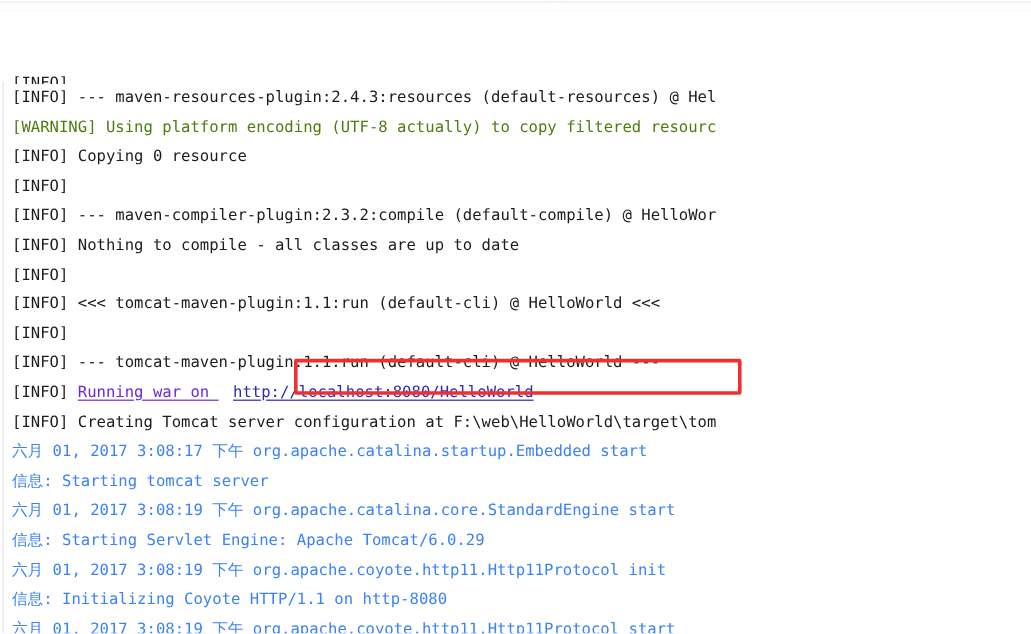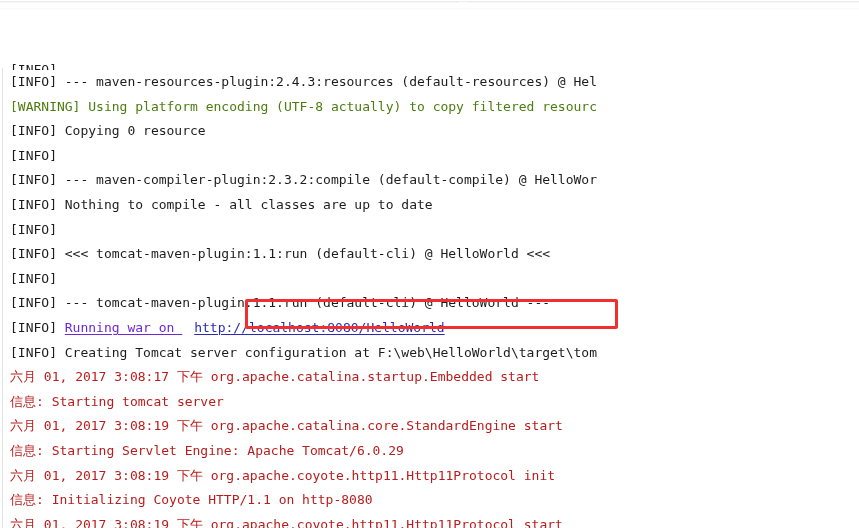--- a/index.html
+++ b/index.html
@@ -67,21 +67,21 @@
 
   
   .log-line.clipped-top {
     height: 12px;
     line-height: 24.6px;
     overflow: hidden;
   }
 
   .log-line.info    { color: #1c1c1c; }
   .log-line.warning { color: #4d7c0f; }
-  .log-line.tomcat  { color: #b91c1c; }
+  .log-line.tomcat  { color: #3b82f6; }
 
   .log-line.link-line { color: #1c1c1c; }
   .link-text {
     color: #6d28d9;
     text-decoration: underline;
     text-underline-offset: 2px;
   }
   .url-text {
     color: #2a2ab4;
     text-decoration: underline;

